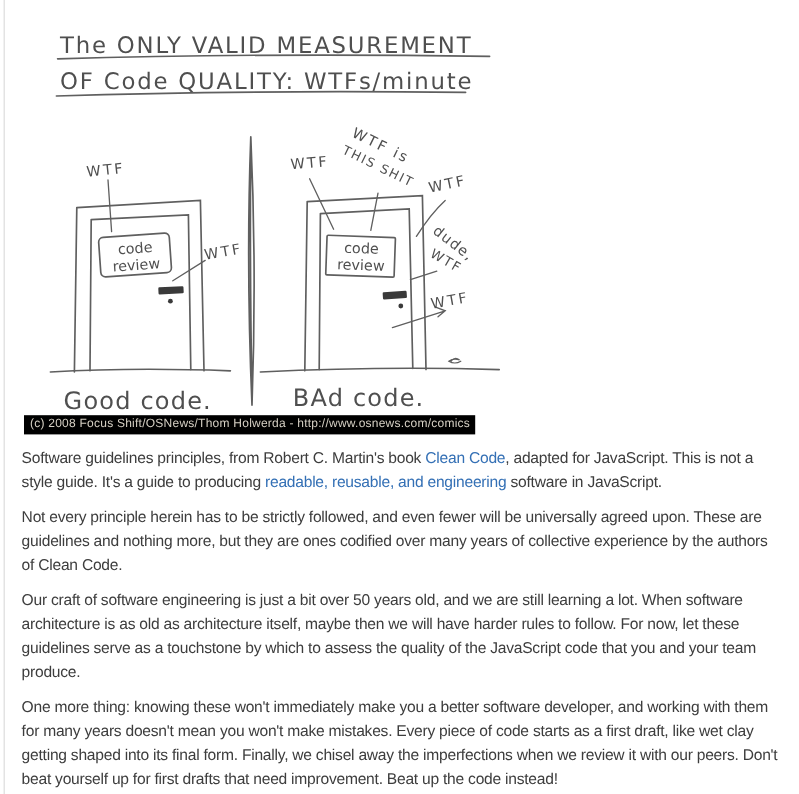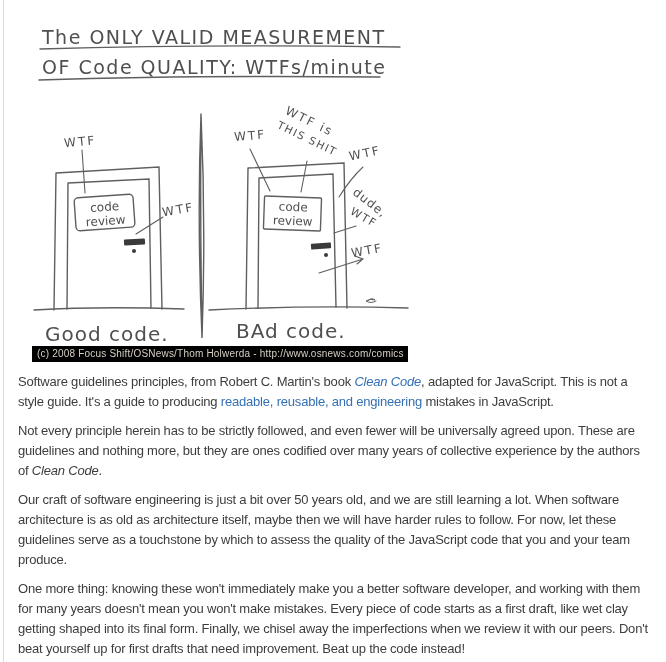--- a/index.html
+++ b/index.html
@@ -6,39 +6,39 @@
   body{
     width:666px;height:662px;overflow:hidden;position:relative;
     background:#ffffff;
     font-family:"Liberation Sans", sans-serif;
   }
   .left-border{
     position:absolute;left:3px;top:0;width:1px;height:662px;
     background:#dcdcdc;
   }
   
-  .comic{margin:0;position:absolute;left:12px;top:0;width:410px;}
+  .comic{margin:0;position:absolute;left:0;top:0;width:410px;padding-left:20px;}
   .comic svg{display:block;}
   .comic .ink-text{font-family:"DejaVu Sans", sans-serif;fill:#4f4f4f;}
   .caption{
     position:absolute;left:20px;top:346px;width:371px;height:16px;
     background:#000000;color:#d6d0c4;
     font-size:10px;line-height:16px;padding-left:5px;
     font-family:Liberation Sans, sans-serif;
     letter-spacing:0.2px;white-space:nowrap;overflow:hidden;
   }
   
   .content{
     position:absolute;left:0;top:372px;width:666px;
     box-sizing:border-box;padding:0 14px 0 18px;
     color:#3d3d3d;font-size:13px;line-height:20px;letter-spacing:-0.2px;
   }
   .content p{margin:0 0 9px 0;}
   .content a.inline-link{color:#3470b5;text-decoration:none;}
-  .italic{font-style:italic;}
+  .italic{}
 </style>
 </head>
 <body>
 
 <div class="page">
   <div class="left-border"></div>
 
   <figure class="comic">
     <svg viewBox="0 0 410 346" width="410" height="346">
 
@@ -92,18 +92,18 @@
       <text class="ink-text" x="338" y="220" font-size="11" letter-spacing="1.5" transform="rotate(30 350 216)">WTF</text>
       <text class="ink-text" x="339" y="255" font-size="12" letter-spacing="2" transform="rotate(-10 352 251)">WTF</text>
       <text class="ink-text" x="281" y="211" font-size="12" text-anchor="middle" transform="rotate(2 280 213)">code</text>
       <text class="ink-text" x="281" y="225" font-size="12" text-anchor="middle" transform="rotate(2 280 213)">review</text>
       <text class="ink-text" x="224" y="338" font-size="20" letter-spacing="1">BAd code.</text>
     </svg>
     <div class="caption">(c) 2008 Focus Shift/OSNews/Thom Holwerda - http://www.osnews.com/comics</div>
   </figure>
 
   <main class="content">
-    <p><span>Software guidelines principles, from Robert C. Martin's book </span><a href="#" class="inline-link italic">Clean Code</a><span>, adapted for JavaScript. This is not a style guide. It's a guide to producing </span><a href="#" class="inline-link">readable, reusable, and engineering</a><span> mistakes in JavaScript.</span></p>
+    <p><span>Software guidelines principles, from Robert C. Martin's book </span><a href="#" class="inline-link italic">Clean Code</a><span>, adapted for JavaScript. This is not a style guide. It's a guide to producing </span><a href="#" class="inline-link">readable, reusable, and engineering</a><span> software in JavaScript.</span></p>
     <p><span>Not every principle herein has to be strictly followed, and even fewer will be universally agreed upon. These are guidelines and nothing more, but they are ones codified over many years of collective experience by the authors of </span><span class="italic">Clean Code</span><span>.</span></p>
     <p><span>Our craft of software engineering is just a bit over 50 years old, and we are still learning a lot. When software architecture is as old as architecture itself, maybe then we will have harder rules to follow. For now, let these guidelines serve as a touchstone by which to assess the quality of the JavaScript code that you and your team produce.</span></p>
     <p><span>One more thing: knowing these won't immediately make you a better software developer, and working with them for many years doesn't mean you won't make mistakes. Every piece of code starts as a first draft, like wet clay getting shaped into its final form. Finally, we chisel away the imperfections when we review it with our peers. Don't beat yourself up for first drafts that need improvement. Beat up the code instead!</span></p>
   </main>
 </div>
 
 </body></html>

